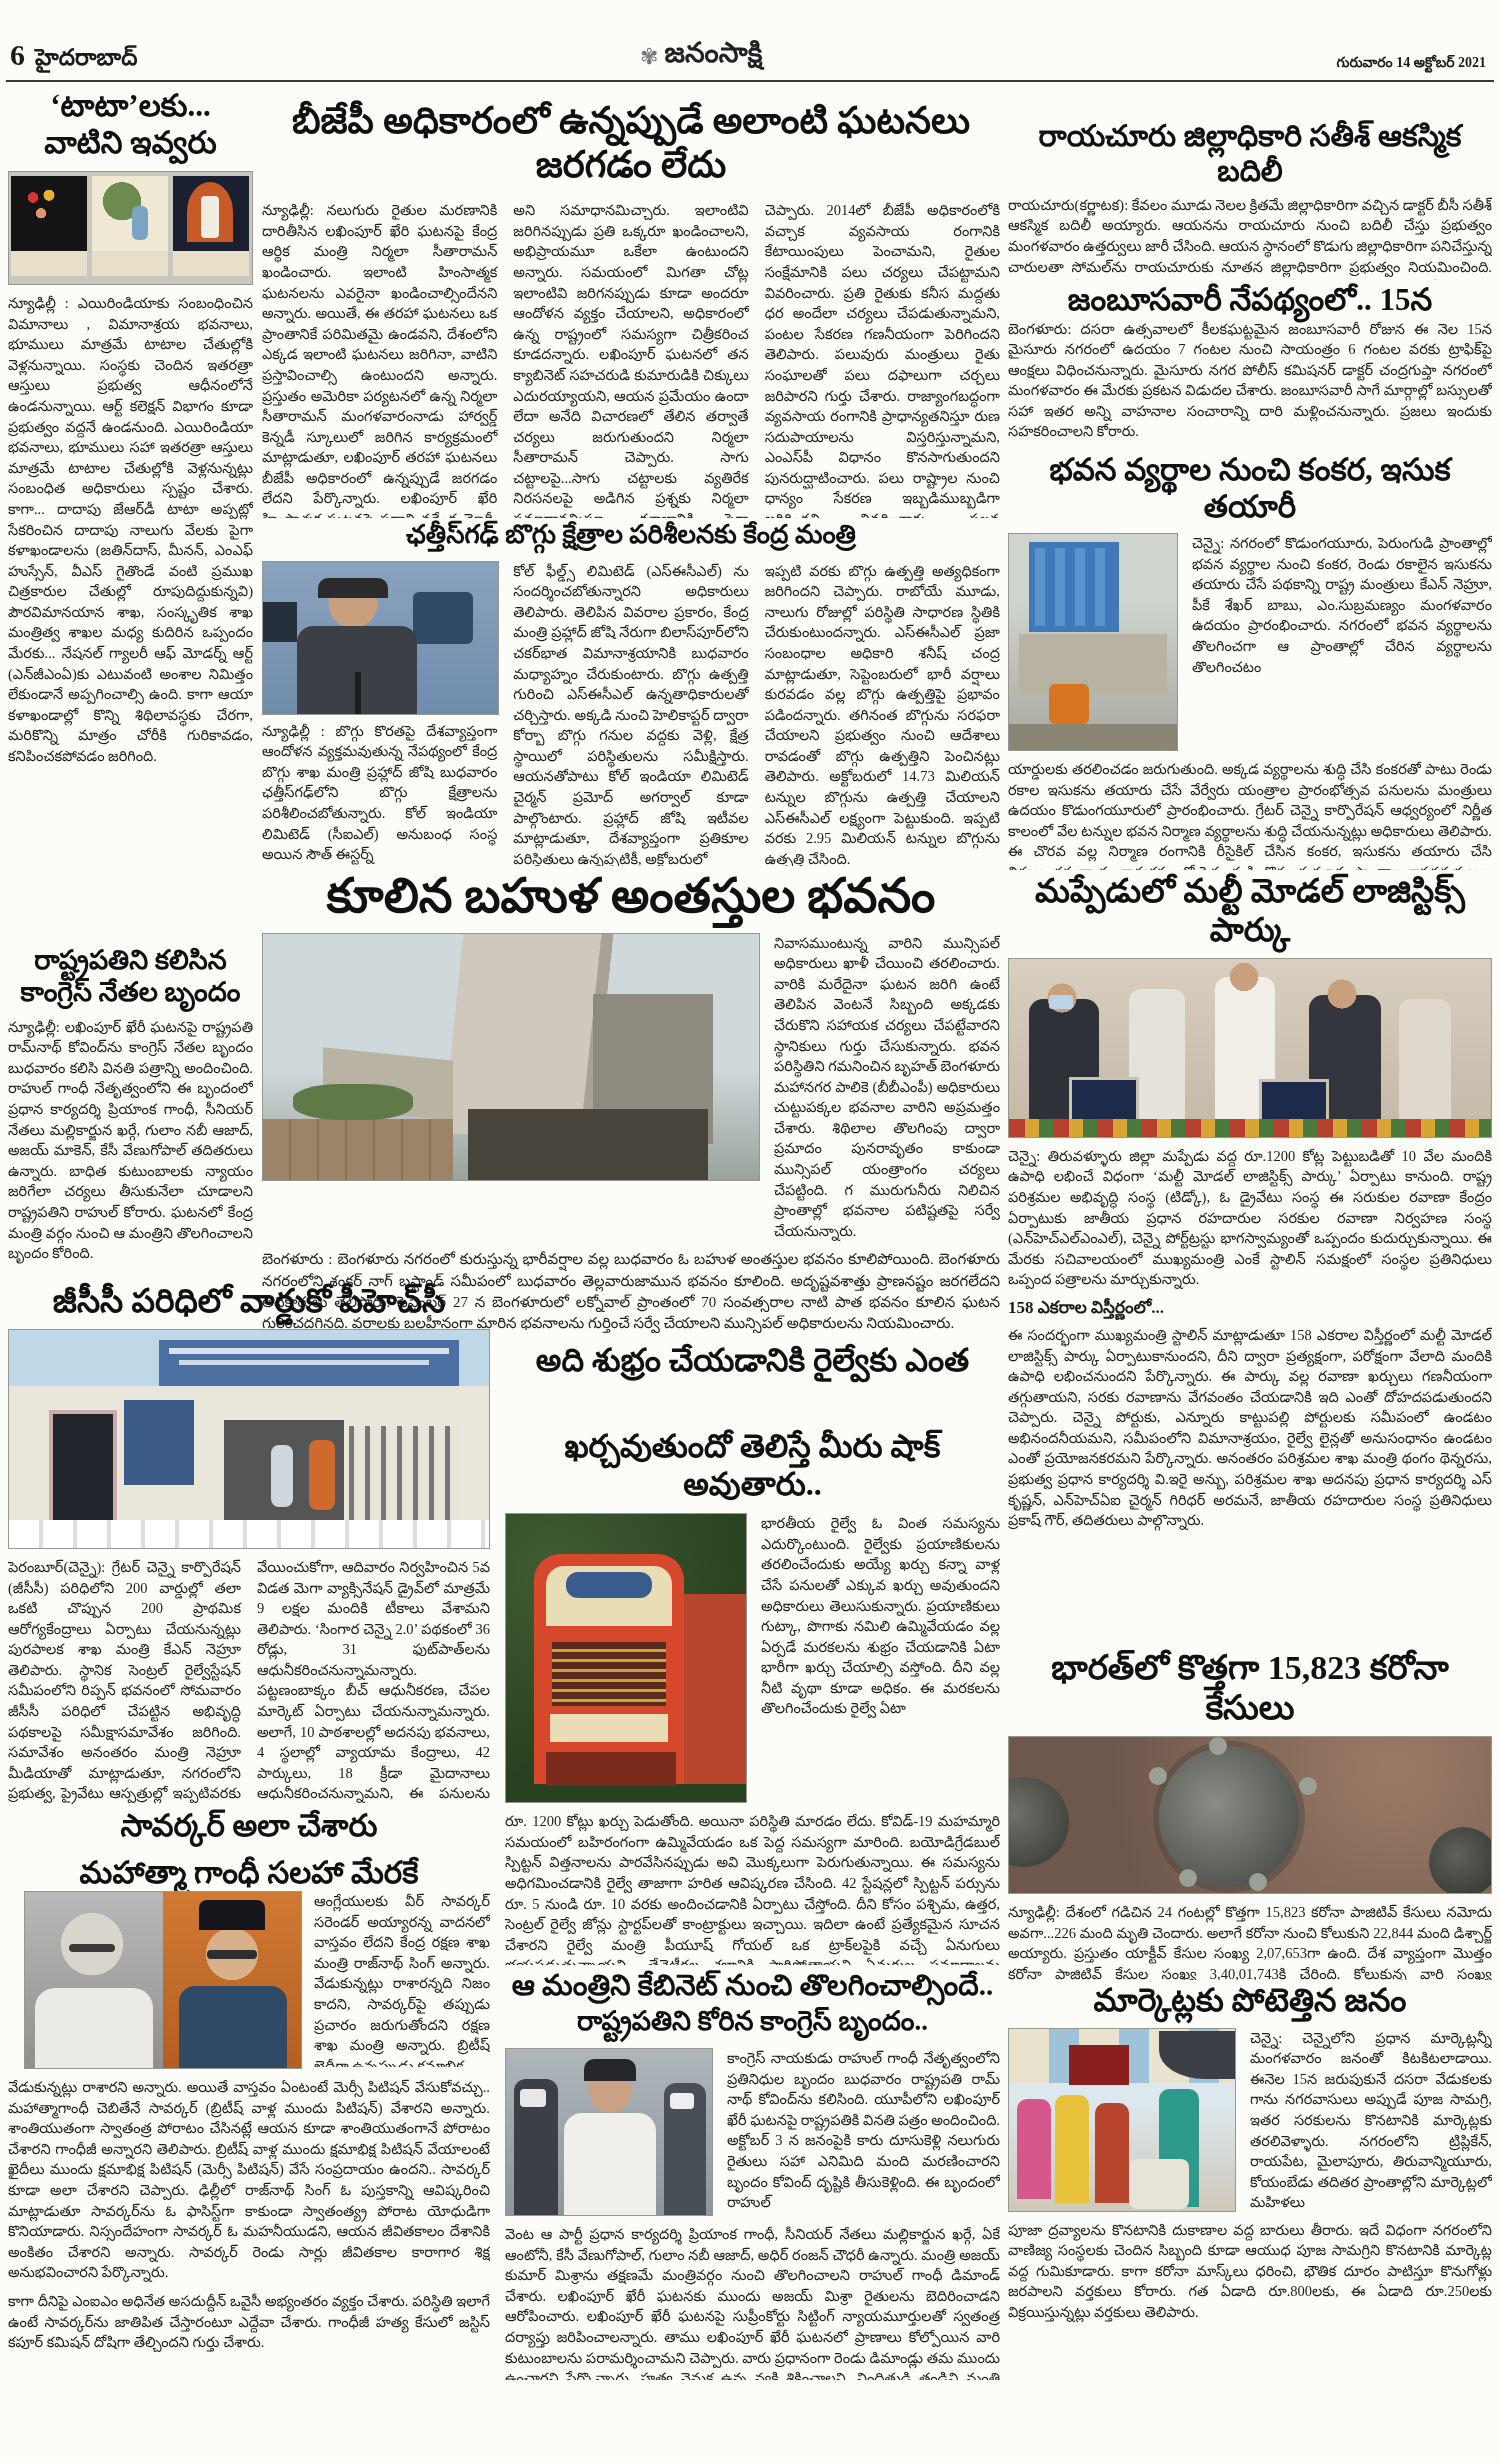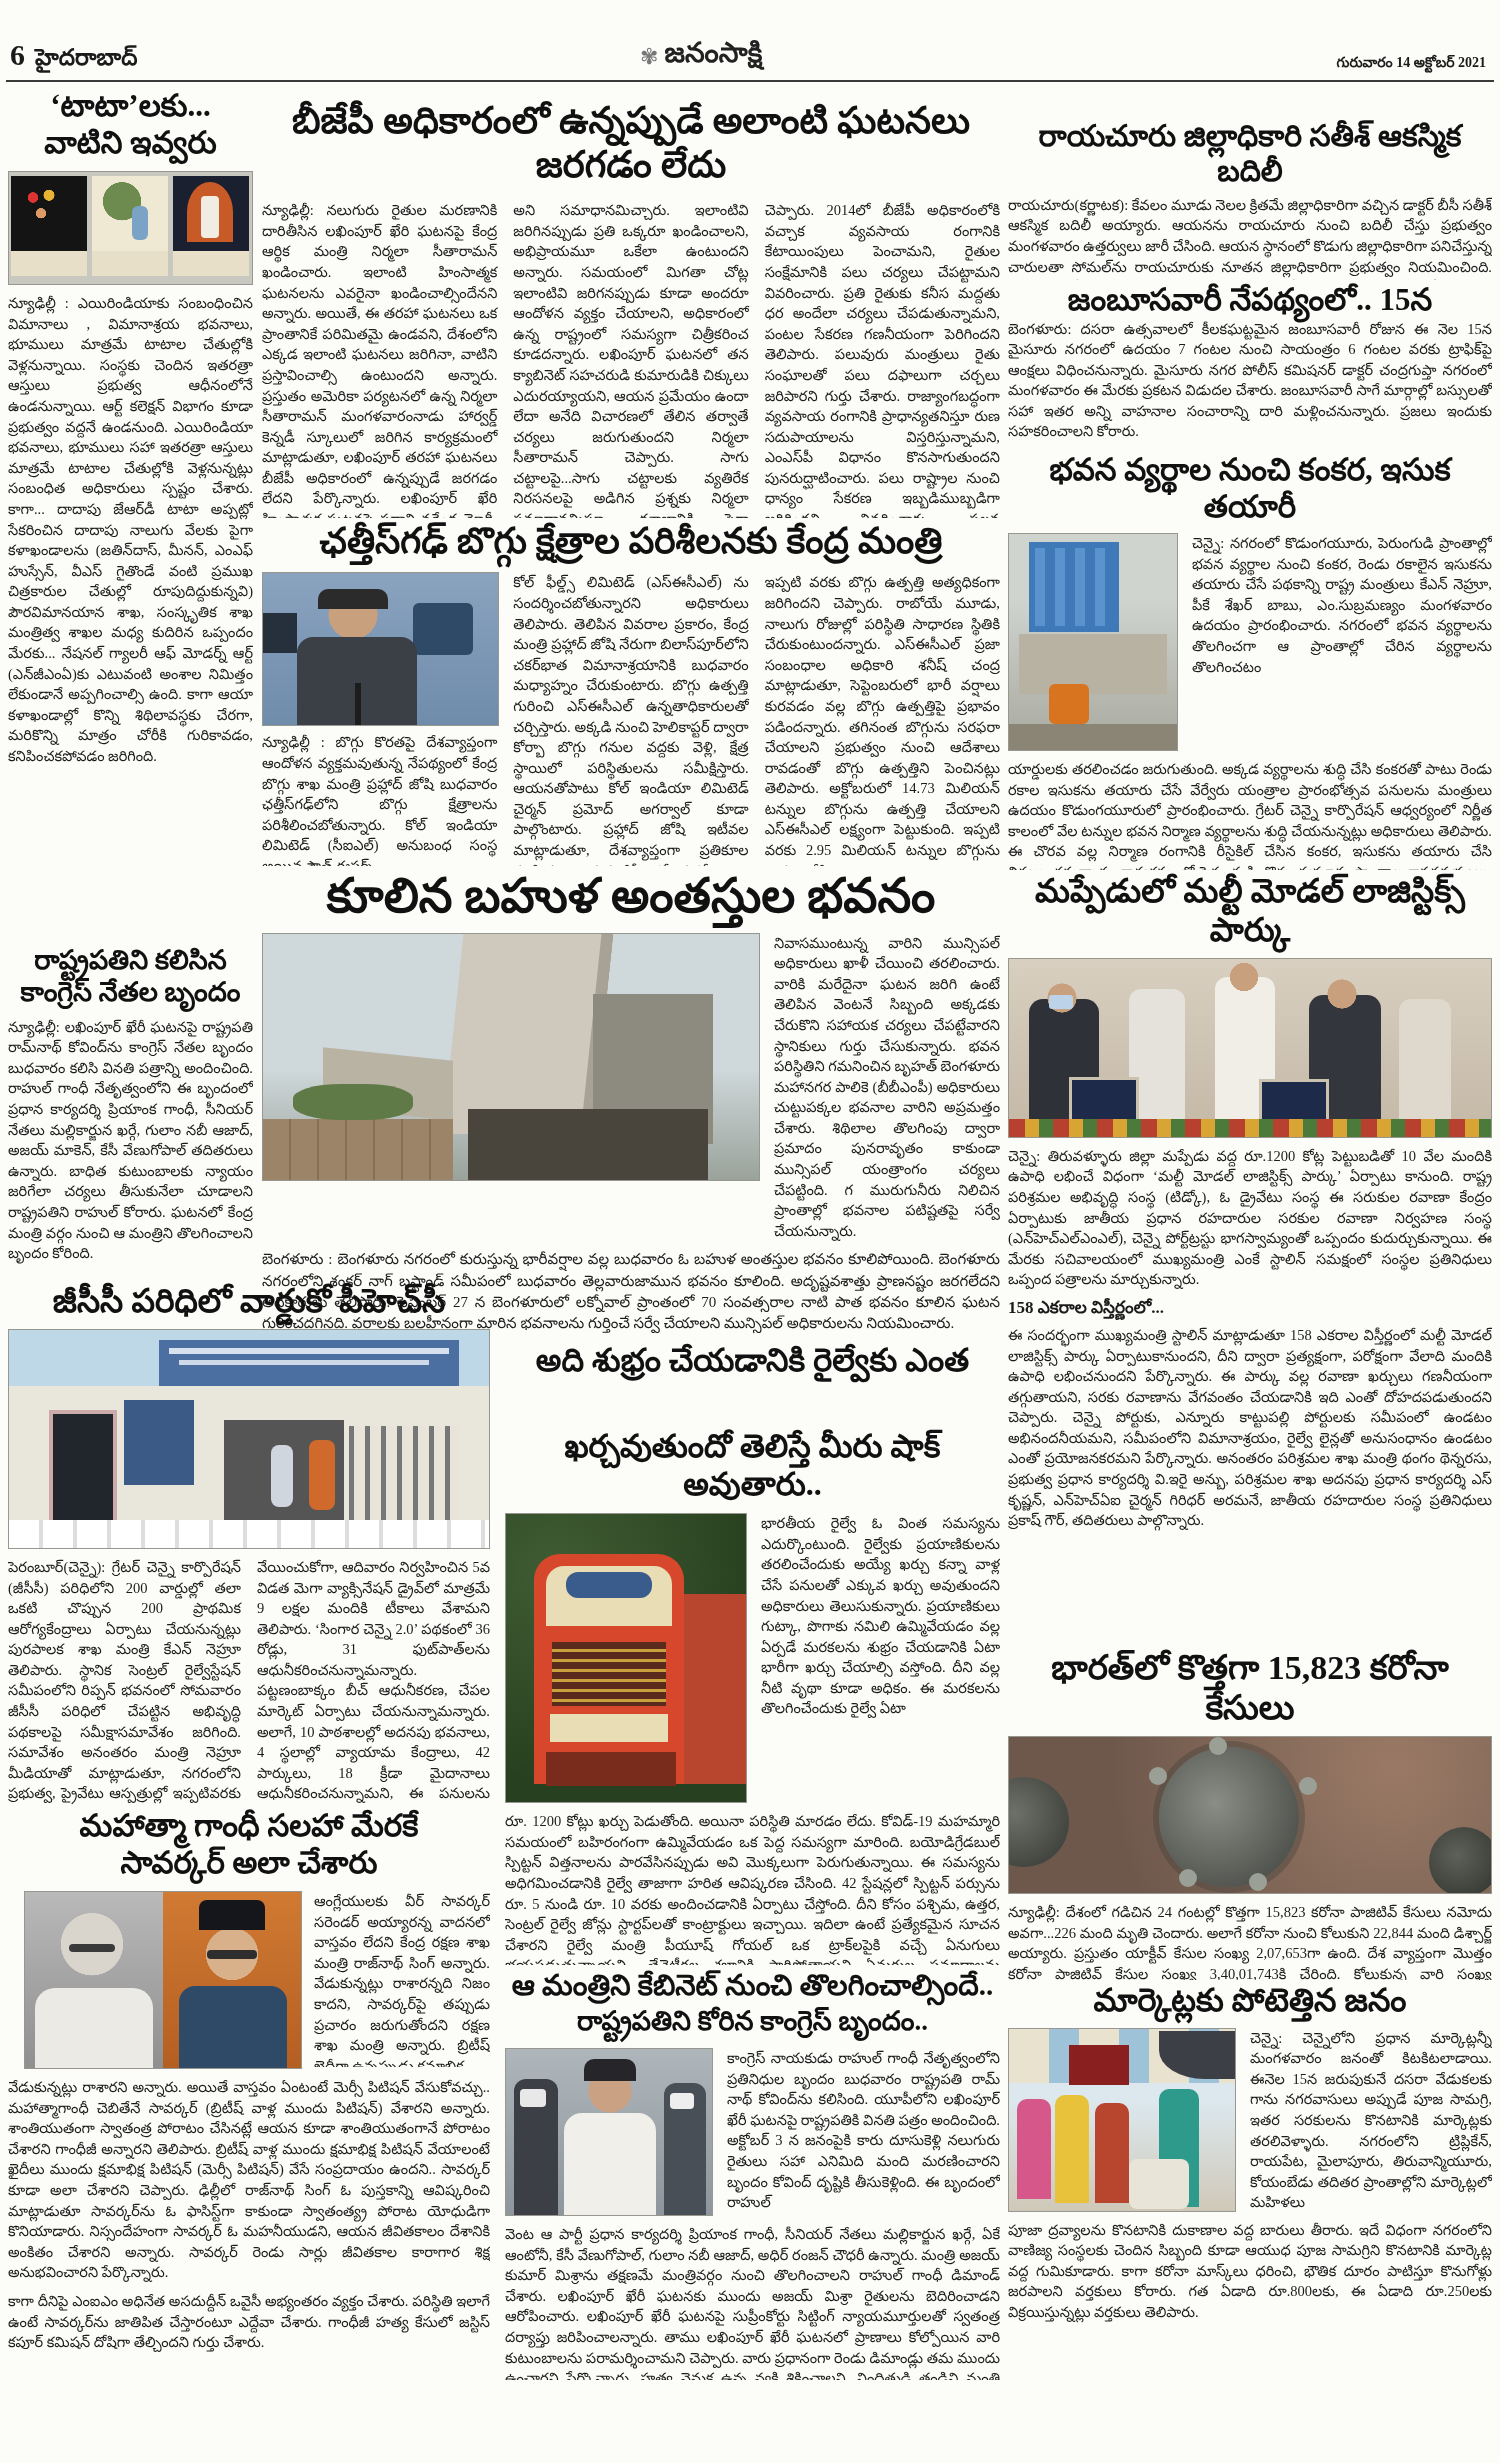--- a/index.html
+++ b/index.html
@@ -69,21 +69,21 @@
   <div class="art" style="left:262px;top:95px;width:738px;height:423px;">
     <div class="hl" style="font-size:37px;margin:4px 6px 14px 6px;">బీజేపీ అధికారంలో ఉన్నప్పుడే అలాంటి ఘటనలు జరగడం లేదు</div>
     <div class="cols">
       <div class="col bd">న్యూఢిల్లీ: నలుగురు రైతుల మరణానికి దారితీసిన లఖింపూర్ ఖేరి ఘటనపై కేంద్ర ఆర్థిక మంత్రి నిర్మలా సీతారామన్ ఖండించారు. ఇలాంటి హింసాత్మక ఘటనలను ఎవరైనా ఖండించాల్సిందేనని అన్నారు. అయితే, ఈ తరహా ఘటనలు ఒక ప్రాంతానికే పరిమితమై ఉండవని, దేశంలోని ఎక్కడ ఇలాంటి ఘటనలు జరిగినా, వాటిని ప్రస్తావించాల్సి ఉంటుందని అన్నారు. ప్రస్తుతం అమెరికా పర్యటనలో ఉన్న నిర్మలా సీతారామన్ మంగళవారంనాడు హార్వర్డ్ కెన్నడీ స్కూలులో జరిగిన కార్యక్రమంలో మాట్లాడుతూ, లఖింపూర్ తరహా ఘటనలు బీజేపీ అధికారంలో ఉన్నప్పుడే జరగడం లేదని పేర్కొన్నారు. లఖింపూర్ ఖేరి హింసాత్మక ఘటనపై ప్రధాని నరేంద్ర మోదీ, ఇతర మంత్రులు ఎందుకు మౌనంగా ఉంటున్నారు? ఆత్మరక్షణ పంథాలో ఎందుకు వ్యవహరిస్తున్నారు? అంటూ అడిగిన ప్రశ్నకు నిర్మలా సీతారామన్ “అలాంటిదేమీ లేదు”</div>
       <div class="col bd">అని సమాధానమిచ్చారు. ఇలాంటివి జరిగినప్పుడు ప్రతి ఒక్కరూ ఖండించాలని, అభిప్రాయమూ ఒకేలా ఉంటుందని అన్నారు. సమయంలో మిగతా చోట్ల ఇలాంటివి జరిగనప్పుడు కూడా అందరూ ఆందోళన వ్యక్తం చేయాలని, అధికారంలో ఉన్న రాష్ట్రంలో సమస్యగా చిత్రీకరించ కూడదన్నారు. లఖింపూర్ ఘటనలో తన క్యాబినెట్ సహచరుడి కుమారుడికి చిక్కులు ఎదురయ్యాయని, ఆయన ప్రమేయం ఉందా లేదా అనేది విచారణలో తేలిన తర్వాతే చర్యలు జరుగుతుందని నిర్మలా సీతారామన్ చెప్పారు. సాగు చట్టాలపై...సాగు చట్టాలకు వ్యతిరేక నిరసనలపై అడిగిన ప్రశ్నకు నిర్మలా సమాధానమిస్తూ, దశాబ్దానికి పైగా పార్లమెంటరీ కమిటీలతో చర్చలు జరిపాకే మూడు సాగు చట్టాలను తీసుకొచ్చామని</div>
       <div class="col bd">చెప్పారు. 2014లో బీజేపీ అధికారంలోకి వచ్చాక వ్యవసాయ రంగానికి కేటాయింపులు పెంచామని, రైతుల సంక్షేమానికి పలు చర్యలు చేపట్టామని వివరించారు. ప్రతి రైతుకు కనీస మద్దతు ధర అందేలా చర్యలు చేపడుతున్నామని, పంటల సేకరణ గణనీయంగా పెరిగిందని తెలిపారు. పలువురు మంత్రులు రైతు సంఘాలతో పలు దఫాలుగా చర్చలు జరిపారని గుర్తు చేశారు. రాజ్యాంగబద్ధంగా వ్యవసాయ రంగానికి ప్రాధాన్యతనిస్తూ రుణ సదుపాయాలను విస్తరిస్తున్నామని, ఎంఎస్‌పీ విధానం కొనసాగుతుందని పునరుద్ఘాటించారు. పలు రాష్ట్రాల నుంచి ధాన్యం సేకరణ ఇబ్బడిముబ్బడిగా జరిగిందని వివరించారు. ఫలన (నిరసనకారుల) చెప్పేవి లేవని, నిరసనలు కొన్ని ప్రాంతాలకే పరిమితమయ్యాయని పేర్కొన్నారు.</div>
     </div>
   </div>
 
   <div class="art" style="left:262px;top:520px;width:738px;height:346px;">
-    <div class="hl" style="font-size:36px;margin-bottom:10px;">ఛత్తీస్‌గఢ్ బొగ్గు క్షేత్రాల పరిశీలనకు కేంద్ర మంత్రి</div>
+    <div class="hl" style="font-size:26px;margin-bottom:10px;">ఛత్తీస్‌గఢ్ బొగ్గు క్షేత్రాల పరిశీలనకు కేంద్ర మంత్రి</div>
     <div class="cols">
       <div class="col">
         <div class="ph" style="width:100%;height:152px;margin-bottom:6px;background:linear-gradient(#8aa3bf,#6f8cab);">
           <div class="abs" style="left:150px;top:30px;width:60px;height:52px;background:#2f4a66;border-radius:6px;"></div>
           <div class="abs" style="left:60px;top:18px;width:60px;height:56px;background:radial-gradient(circle at 50% 42%,#c9a07e 55%,transparent 56%);"></div>
           <div class="abs" style="left:55px;top:16px;width:70px;height:20px;background:#2b2b2b;border-radius:10px 10px 0 0;"></div>
           <div class="abs" style="left:34px;top:64px;width:120px;height:88px;background:#3b3f46;border-radius:16px 16px 0 0;"></div>
           <div class="abs" style="left:92px;top:110px;width:6px;height:42px;background:#1c1c1c;"></div>
           <div class="abs" style="left:0px;top:40px;width:34px;height:40px;background:#26303c;"></div>
         </div>
@@ -122,22 +122,22 @@
       <div class="abs" style="left:215px;top:90px;width:120px;height:128px;background:#555;"></div>
       <div class="abs" style="left:300px;top:110px;width:26px;height:70px;background:#d06a2c;border-radius:8px;"></div>
       <div class="abs" style="left:262px;top:115px;width:22px;height:62px;background:#cfd6dd;border-radius:8px;"></div>
       <div class="abs" style="left:340px;top:96px;width:110px;height:122px;background:repeating-linear-gradient(90deg,#777 0 5px,#e8e4da 5px 16px);"></div>
       <div class="abs" style="left:0px;top:190px;width:480px;height:28px;background:repeating-linear-gradient(90deg,#fff 0 30px,#ddd 30px 34px);"></div>
     </div>
     <div class="bd twocol" style="height:275px;">పెరంబూర్(చెన్నై): గ్రేటర్ చెన్నై కార్పొరేషన్ (జీసీసీ) పరిధిలోని 200 వార్డుల్లో తలా ఒకటి చొప్పున 200 ప్రాథమిక ఆరోగ్యకేంద్రాలు ఏర్పాటు చేయనున్నట్లు పురపాలక శాఖ మంత్రి కేఎన్ నెహ్రూ తెలిపారు. స్థానిక సెంట్రల్ రైల్వేస్టేషన్ సమీపంలోని రిప్పన్ భవనంలో సోమవారం జీసీసీ పరిధిలో చేపట్టిన అభివృద్ధి పథకాలపై సమీక్షాసమావేశం జరిగింది. సమావేశం అనంతరం మంత్రి నెహ్రూ మీడియాతో మాట్లాడుతూ, నగరంలోని ప్రభుత్వ, ప్రైవేటు ఆస్పత్రుల్లో ఇప్పటివరకు 70 లక్షల మంది కరోనా టీకాలు వేయించుకోగా, ఆదివారం నిర్వహించిన 5వ విడత మెగా వ్యాక్సినేషన్ డ్రైవ్‌లో మాత్రమే 9 లక్షల మందికి టీకాలు వేశామని తెలిపారు. ‘సింగార చెన్నై 2.0’ పథకంలో 36 రోడ్లు, 31 ఫుట్‌పాత్‌లను ఆధునీకరించనున్నామన్నారు. పట్టణంబాక్కం బీచ్ ఆధునీకరణ, చేపల మార్కెట్ ఏర్పాటు చేయనున్నామన్నారు. అలాగే, 10 పాఠశాలల్లో అదనపు భవనాలు, 4 స్థలాల్లో వ్యాయామ కేంద్రాలు, 42 పార్కులు, 18 క్రీడా మైదానాలు ఆధునీకరించనున్నామని, ఈ పనులను త్వరలో ప్రారంభించనున్నట్లు మంత్రి తెలిపారు. సమావేశంలో దేవాదాయ శాఖ మంత్రి పీకే శేఖర్‌బాబు, జీసీసీ కమిషనర్ గగన్‌దీపసింగ్ బేడీ తదితరులు పాల్గొన్నారు.</div>
   </div>
 
   <div class="art" style="left:8px;top:1808px;width:482px;height:650px;">
+    <div class="hl" style="font-size:31px;margin-bottom:10px;">సావర్కర్ అలా చేశారు</div>
     <div class="hl" style="font-size:31px;">మహాత్మా గాంధీ సలహా మేరకే</div>
-    <div class="hl" style="font-size:31px;margin-bottom:10px;">సావర్కర్ అలా చేశారు</div>
     <div style="position:relative;padding-left:16px;">
       <div class="ph" style="width:276px;height:176px;float:left;margin-right:12px;display:flex;">
         <div class="abs" style="left:0;top:0;width:138px;height:176px;background:linear-gradient(#b9b9b9,#8f8f8f);">
           <div class="abs" style="left:34px;top:18px;width:66px;height:76px;background:radial-gradient(circle at 50% 45%,#d9d4cc 58%,transparent 59%);"></div>
           <div class="abs" style="left:44px;top:52px;width:46px;height:8px;background:#3a3a3a;border-radius:4px;"></div>
           <div class="abs" style="left:10px;top:96px;width:118px;height:80px;background:#eceae4;border-radius:20px 20px 0 0;"></div>
         </div>
         <div class="abs" style="left:138px;top:0;width:138px;height:176px;background:linear-gradient(#d07a33,#b45f22);">
           <div class="abs" style="left:40px;top:30px;width:58px;height:64px;background:radial-gradient(circle at 50% 50%,#d8b089 60%,transparent 61%);"></div>
           <div class="abs" style="left:36px;top:8px;width:66px;height:30px;background:#15151c;border-radius:8px 8px 0 0;"></div>

